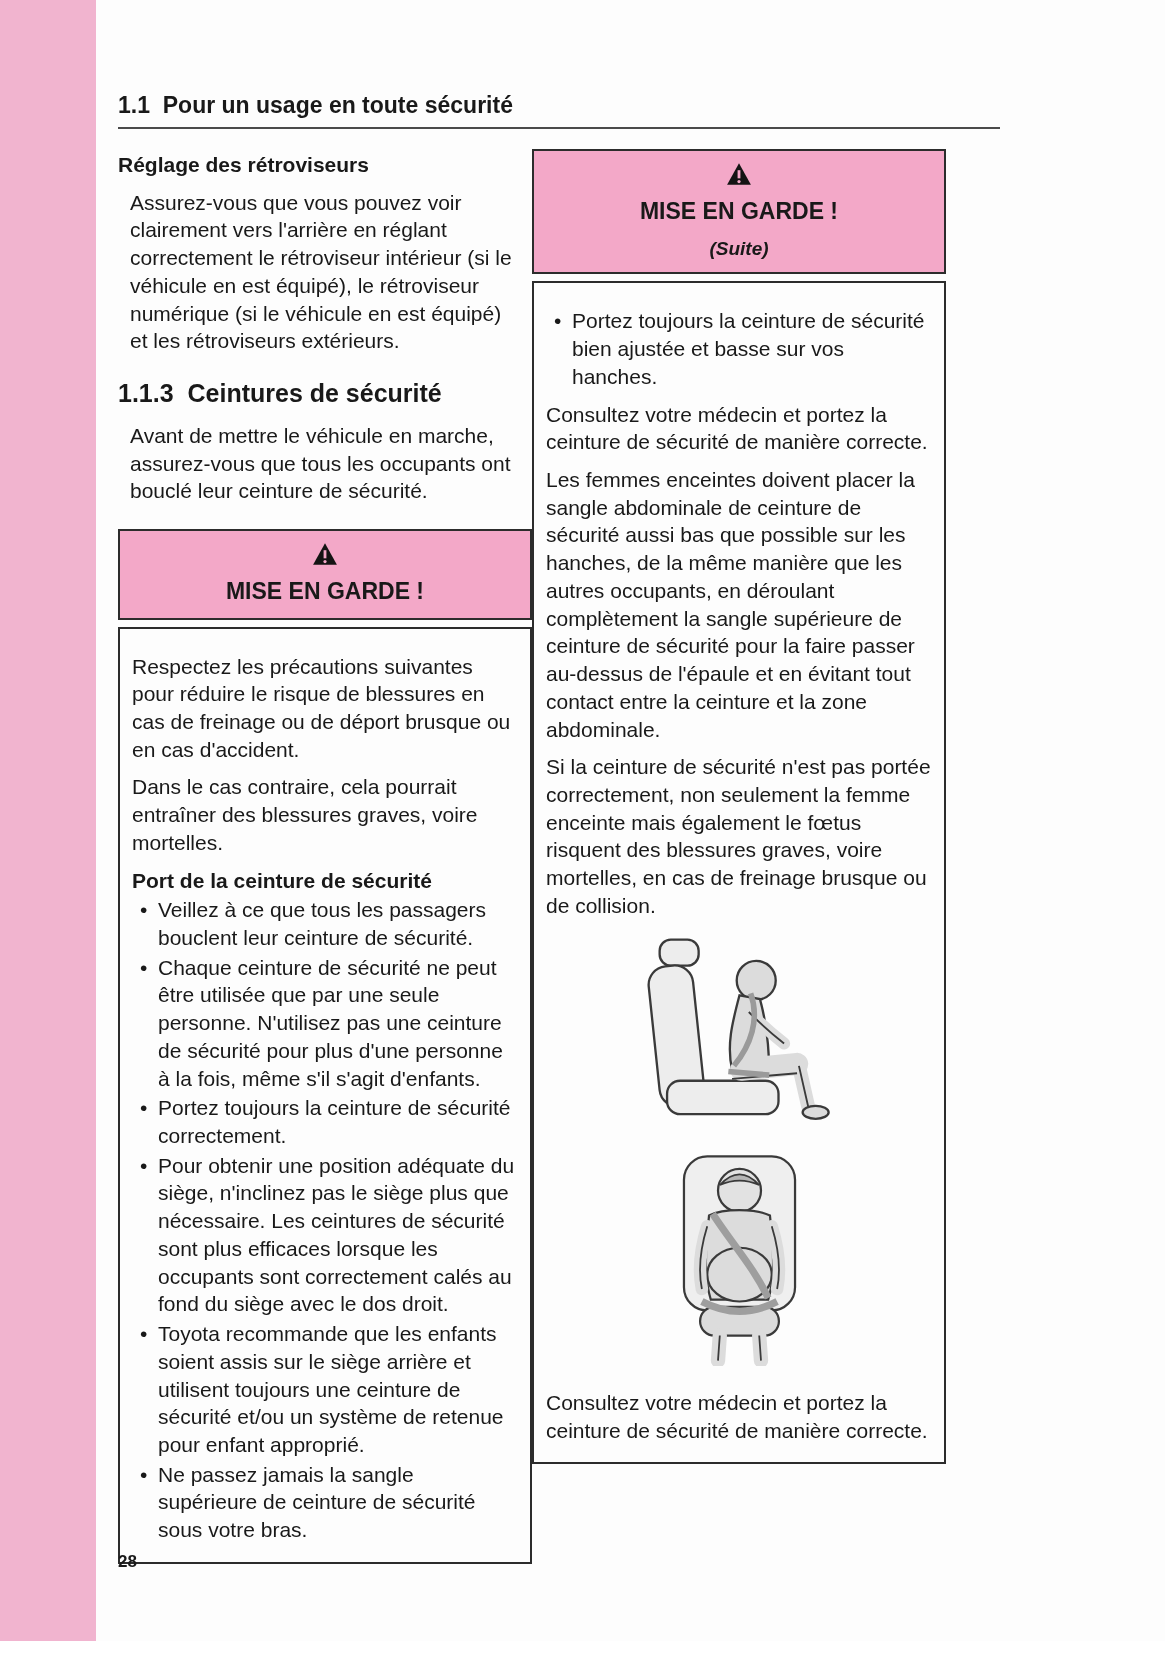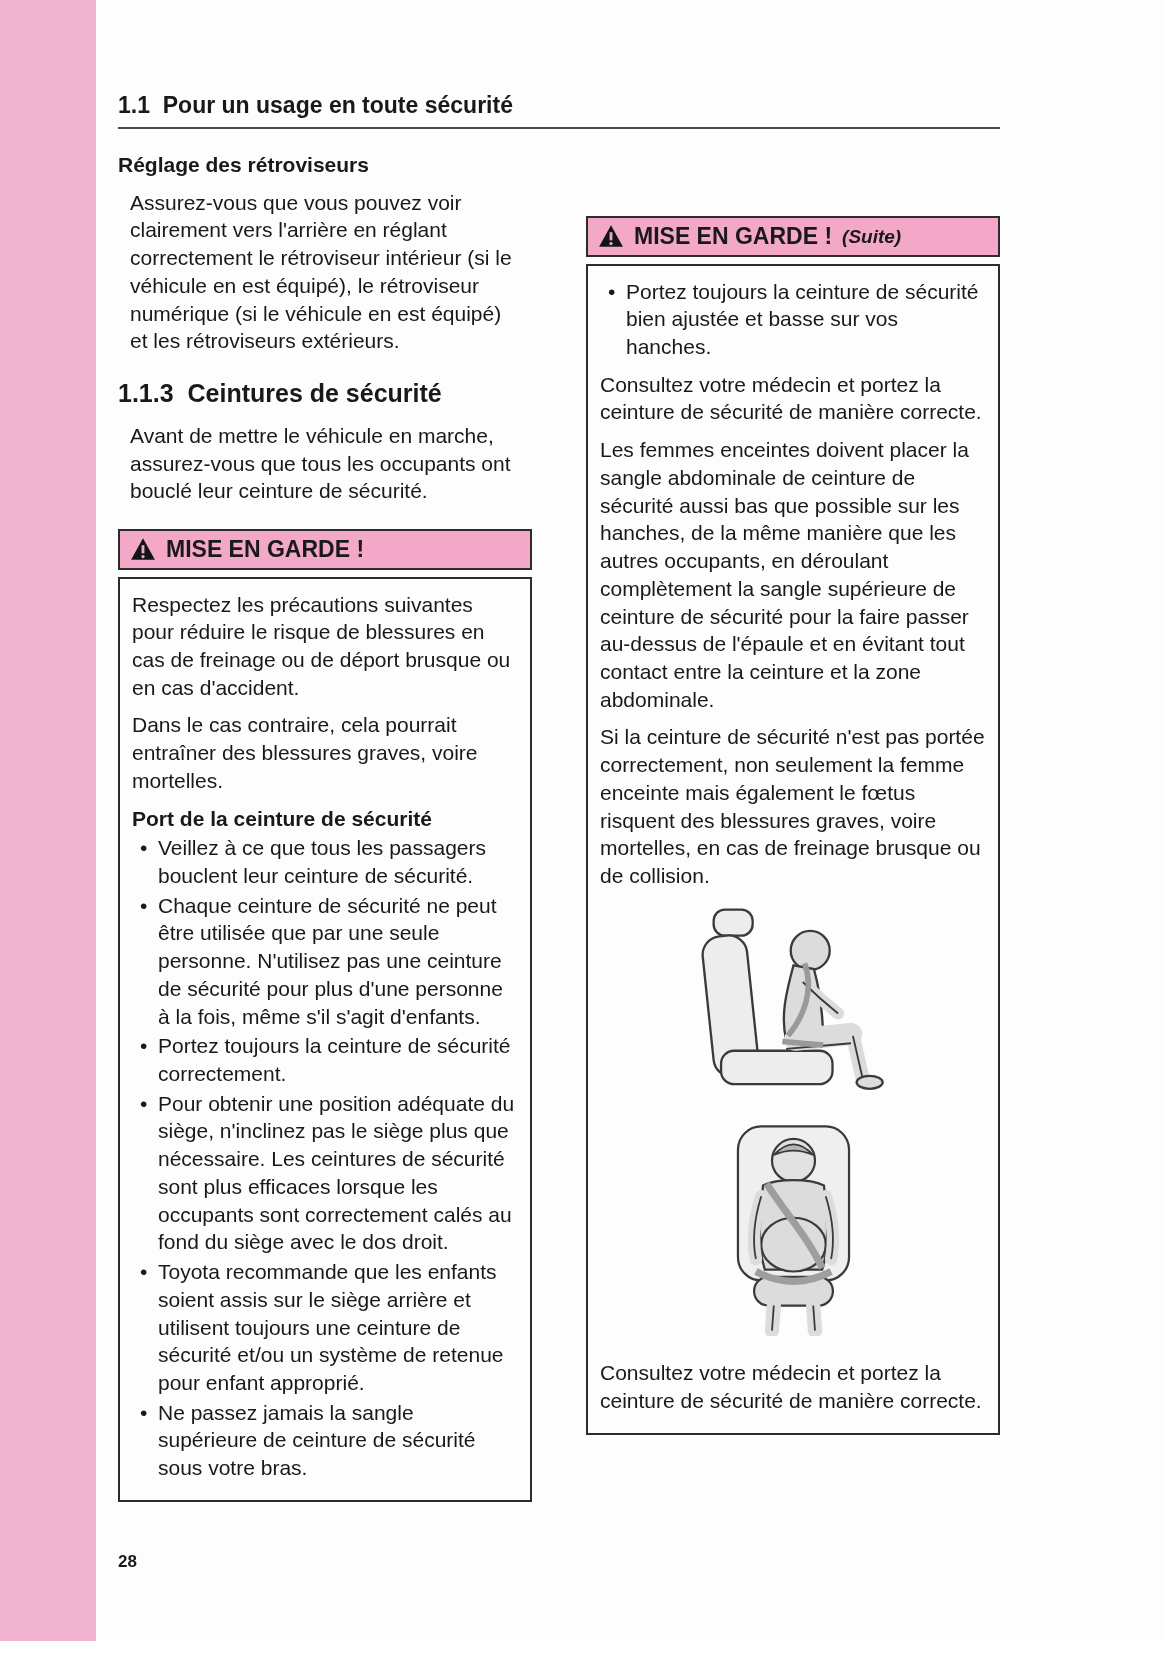--- a/index.html
+++ b/index.html
@@ -8,31 +8,31 @@
     --border-dark:#2c2c2c;
     --text-dark:#191919;
   }
   *{box-sizing:border-box;}
   body{margin:0;background:#ffffff;font-family:"Liberation Sans",sans-serif;color:var(--text-dark);}
   .page{position:relative;width:1165px;height:1641px;background:#fdfdfd;overflow:hidden;}
   .sidebar-strip{position:absolute;left:0;top:0;width:96px;height:100%;background:var(--sidebar-pink);}
   .content{position:absolute;left:118px;top:0;width:882px;}
   h1.page-header{font-size:23px;font-weight:bold;margin:92px 0 8px 0;white-space:pre-wrap;}
   .header-rule{border-bottom:2px solid #4a4a4a;margin-bottom:18px;}
-  .columns{display:flex;gap:54px;align-items:center;}
+  .columns{display:flex;align-items:flex-start;}
   .col{width:414px;font-size:21px;line-height:1.32;}
   .col p{margin:0 12px 12px;}
   h3.sub{font-size:21px;font-weight:bold;margin:4px 0 10px;white-space:pre-wrap;}
   h2.section{font-size:25px;font-weight:bold;margin:22px 0 12px;white-space:pre-wrap;}
   .warning-box{margin-top:24px;}
   .right .warning-box{margin-top:2px;}
   .warn-head{display:flex;align-items:center;gap:10px;background:var(--bar-pink);
-    border:2.5px solid var(--border-dark);padding:3px 10px;font-size:23px;font-weight:bold;}
+    border:2.5px solid var(--border-dark);padding:11px 10px;font-size:23px;font-weight:bold;flex-direction:column;}
   .warn-head .suite{font-style:italic;font-size:19px;}
-  .warn-body{border:2.5px solid var(--border-dark);margin-top:7px;padding:12px 12px 8px;}
+  .warn-body{border:2.5px solid var(--border-dark);margin-top:7px;padding:24px 12px 8px;}
   .warn-body p{margin:0 0 10px;}
   .warn-body p.bold{font-weight:bold;margin:0 0 2px;}
   ul.bullets{list-style:none;margin:0 0 10px;padding:0;}
   ul.bullets li{position:relative;padding-left:26px;margin:0 0 2px;}
   ul.bullets li::before{content:"\2022";position:absolute;left:8px;}
   figure{margin:14px auto 16px;text-align:center;}
   .warn-icon svg{display:block;}
   .page-number{position:absolute;left:118px;top:1552px;font-size:17px;font-weight:bold;}
 </style>
 </head>

